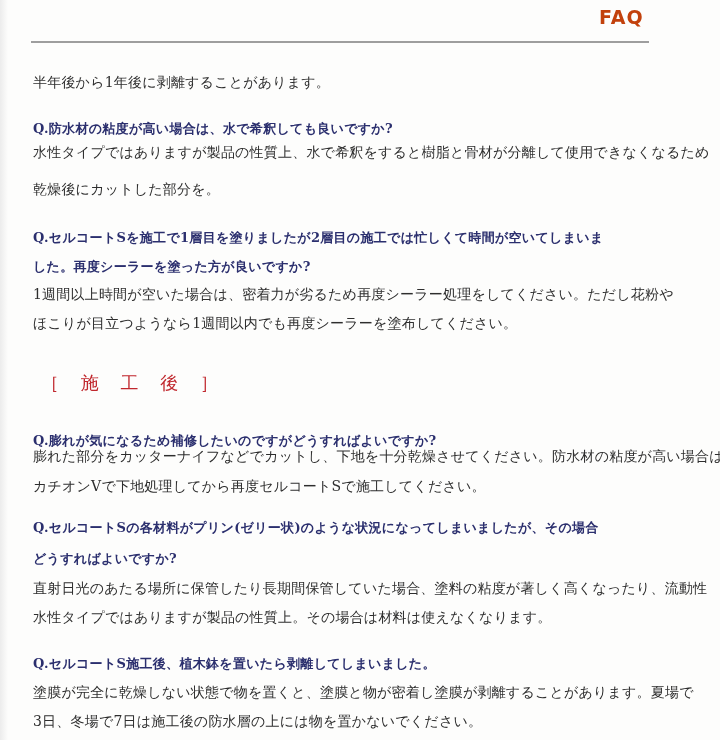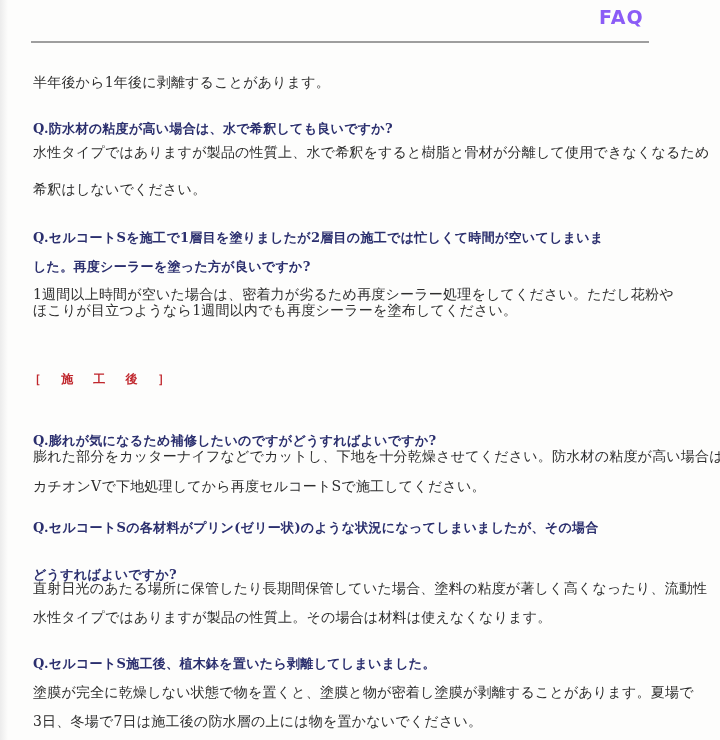--- a/index.html
+++ b/index.html
@@ -9,65 +9,65 @@
     font-family: "DejaVu Serif", "Liberation Serif", serif;
     position: relative;
   }
   .left-shade {
     position: absolute; left: 0; top: 0; width: 8px; height: 740px;
     background: linear-gradient(to right, #ececec, #fdfdfc);
   }
   .header-title {
     position: absolute; top: 6px; left: 599px;
     font-family: "DejaVu Sans", "Liberation Sans", sans-serif;
-    font-weight: bold; font-size: 19px; color: #8b5cf6; letter-spacing: 1px;
+    font-weight: bold; font-size: 19px; color: #c2410c; letter-spacing: 1px;
   }
   .header-rule {
     position: absolute; top: 41px; left: 31px; width: 618px; height: 2px;
     background: #9e9e9e;
   }
   .content { position: absolute; left: 33px; top: 0; width: 670px; }
   .line {
     position: absolute; left: 0; white-space: nowrap;
     font-size: 14px; color: #2e2e2e; letter-spacing: 0.2px;
   }
   .q {
     font-weight: bold; color: #2b2f6e; font-size: 13px; letter-spacing: 0.3px;
   }
   .section {
-    color: #c0272d; font-weight: bold; font-size: 12px; letter-spacing: 8px;
+    color: #c0272d; font-weight: normal; font-size: 18px; letter-spacing: 8px; margin-left: 12px;
   }
 </style>
 </head>
 <body>
 
 <div class="left-shade"></div>
 
 <div class="header-title">FAQ</div>
 <div class="header-rule"></div>
 
 <div class="content">
   <div class="line" style="top:74px">半年後から1年後に剥離することがあります。</div>
 
   <div class="line q" style="top:120px">Q.防水材の粘度が高い場合は、水で希釈しても良いですか?</div>
   <div class="line" style="top:144px">水性タイプではありますが製品の性質上、水で希釈をすると樹脂と骨材が分離して使用できなくなるため</div>
-  <div class="line" style="top:181px">希釈はしないでください。</div>
+  <div class="line" style="top:181px">乾燥後にカットした部分を。</div>
 
   <div class="line q" style="top:229px">Q.セルコートSを施工で1層目を塗りましたが2層目の施工では忙しくて時間が空いてしまいま</div>
   <div class="line q" style="top:258px">した。再度シーラーを塗った方が良いですか?</div>
   <div class="line" style="top:286px">1週間以上時間が空いた場合は、密着力が劣るため再度シーラー処理をしてください。ただし花粉や</div>
-  <div class="line" style="top:302px">ほこりが目立つようなら1週間以内でも再度シーラーを塗布してください。</div>
+  <div class="line" style="top:315px">ほこりが目立つようなら1週間以内でも再度シーラーを塗布してください。</div>
 
   <div class="line section" style="top:371px; left:-4px">［ 施 工 後 ］</div>
 
   <div class="line q" style="top:432px">Q.膨れが気になるため補修したいのですがどうすればよいですか?</div>
   <div class="line" style="top:448px">膨れた部分をカッターナイフなどでカットし、下地を十分乾燥させてください。防水材の粘度が高い場合は</div>
   <div class="line" style="top:478px">カチオンVで下地処理してから再度セルコートSで施工してください。</div>
 
   <div class="line q" style="top:519px">Q.セルコートSの各材料がプリン(ゼリー状)のような状況になってしまいましたが、その場合</div>
-  <div class="line q" style="top:566px">どうすればよいですか?</div>
+  <div class="line q" style="top:550px">どうすればよいですか?</div>
   <div class="line" style="top:580px">直射日光のあたる場所に保管したり長期間保管していた場合、塗料の粘度が著しく高くなったり、流動性</div>
   <div class="line" style="top:609px">水性タイプではありますが製品の性質上。その場合は材料は使えなくなります。</div>
 
   <div class="line q" style="top:655px">Q.セルコートS施工後、植木鉢を置いたら剥離してしまいました。</div>
   <div class="line" style="top:684px">塗膜が完全に乾燥しない状態で物を置くと、塗膜と物が密着し塗膜が剥離することがあります。夏場で</div>
   <div class="line" style="top:713px">3日、冬場で7日は施工後の防水層の上には物を置かないでください。</div>
 </div>
 
 </body></html>

